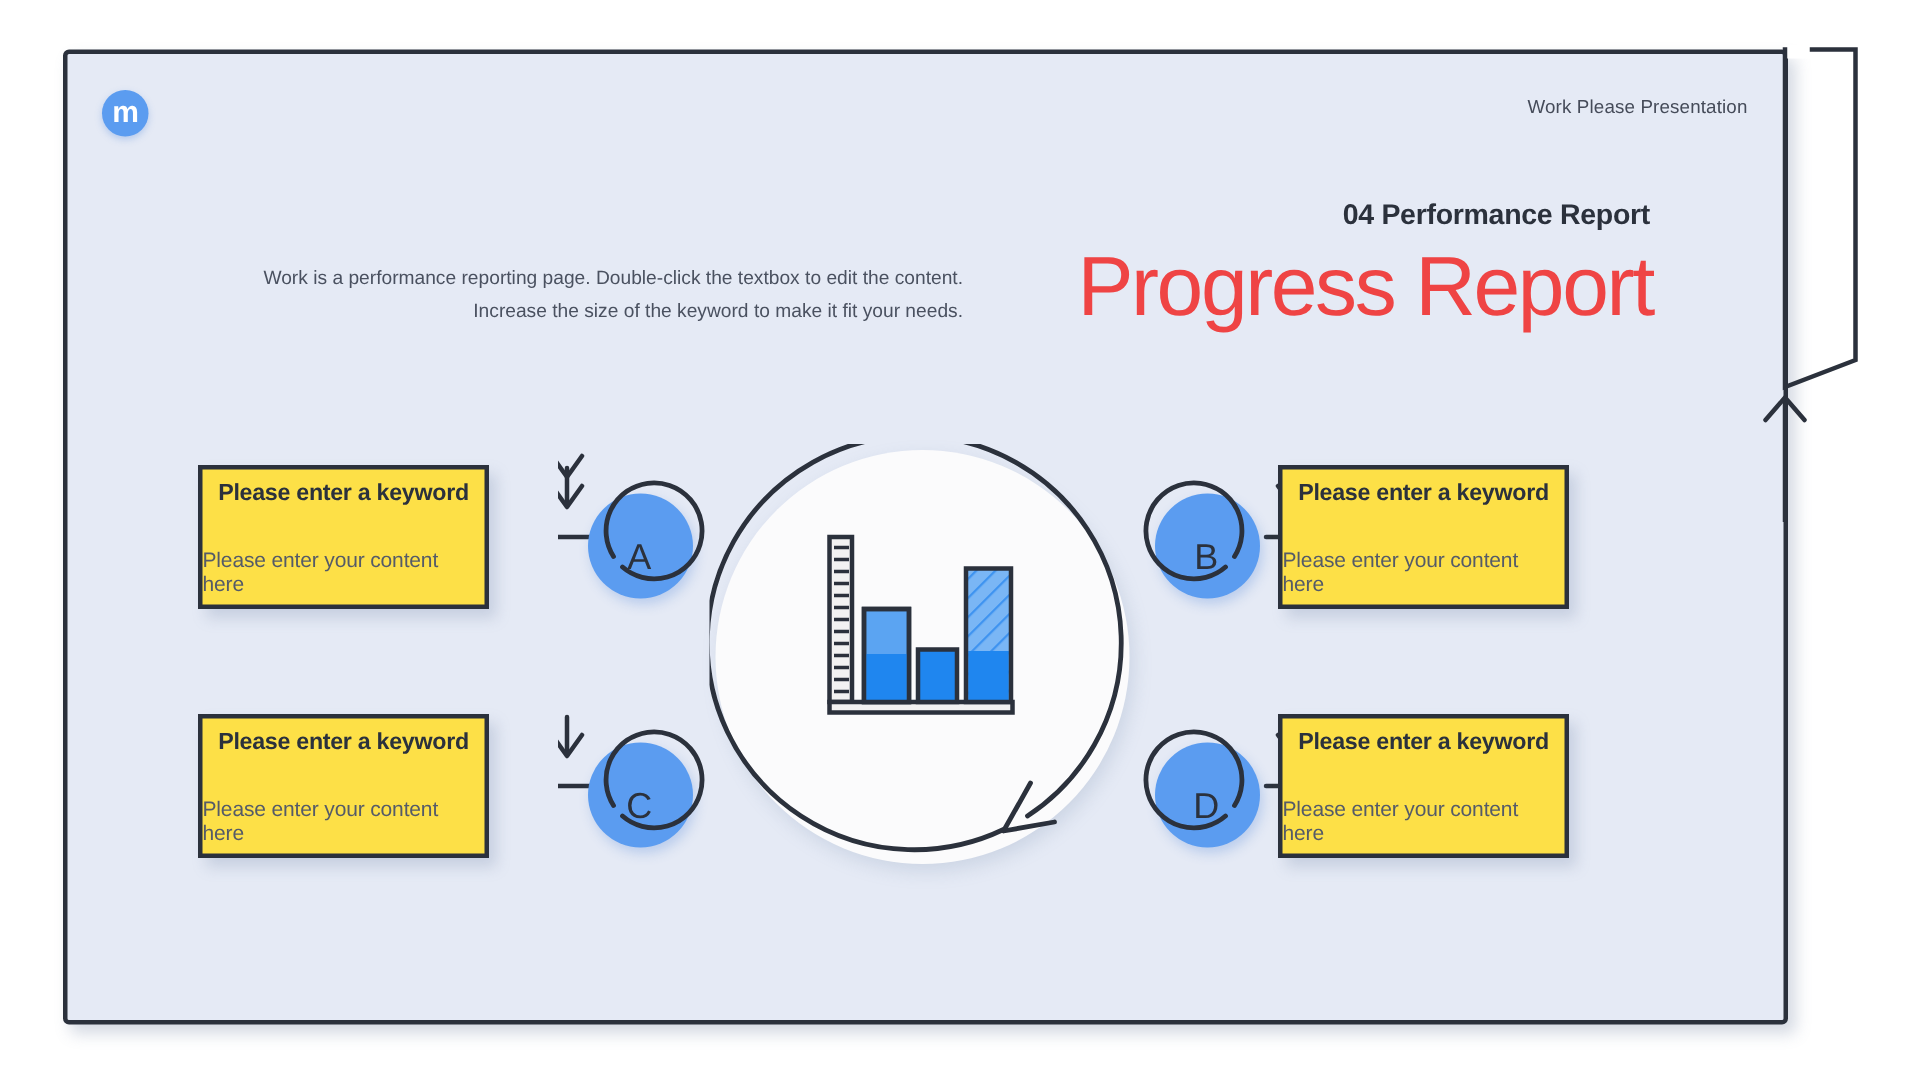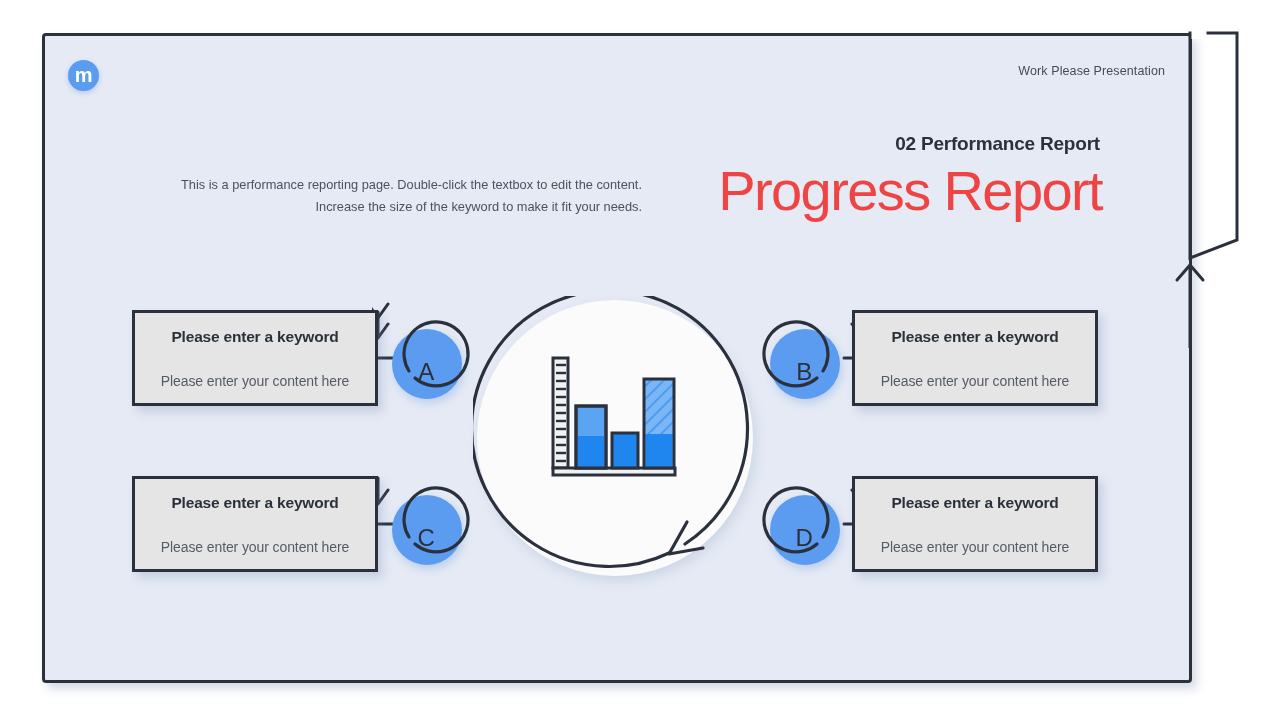--- a/index.html
+++ b/index.html
@@ -107,22 +107,22 @@
     text-align: center;
     font-size: 21px;
     font-weight: 700;
     color: #2f3440;
     letter-spacing: -.3px;
   }
 
   
   .card {
     position: absolute;
-    width: 246px; height: 96px;
-    background: #e5e5e5;
+    width: 194px; height: 96px;
+    background: #fde047;
     border: 3px solid #2b313c;
     box-shadow: 5px 6px 9px rgba(120,138,170,0.27);
     display: flex; flex-direction: column;
     align-items: center; justify-content: center;
   }
   .card .ttl {
     font-size: 15.5px; font-weight: 700; color: #2b313c;
     letter-spacing: -.2px; margin-bottom: 6px;
   }
   .card .sub { font-size: 14px; color: #555b68; letter-spacing: -.1px; margin-top: 21px; }
@@ -179,24 +179,24 @@
       <path d="M22 90 L22 8" stroke="#2b313c" stroke-width="3" stroke-linecap="round"></path>
       <path d="M9 22 L22 7 L35 22" stroke="#2b313c" stroke-width="3" stroke-linecap="round" stroke-linejoin="round" fill="none"></path>
     </svg>
   </div>
 
   <div class="logo">
     <span>m</span>
   </div>
 
   <div class="kicker">Work Please Presentation</div>
-  <div class="subtitle">02 Performance Report</div>
+  <div class="subtitle">04 Performance Report</div>
   <div class="maintitle">Progress Report</div>
   <div class="desc">
-    <span>This is a performance reporting page. Double-click the textbox to edit the content.</span>
+    <span>Work is a performance reporting page. Double-click the textbox to edit the content.</span>
     <span>Increase the size of the keyword to make it fit your needs.</span>
   </div>
 
   <div class="circle-wrap">
     <div class="circle-fill"></div>
     <svg class="circle-svg" width="284" height="284" viewBox="0 0 284 284" fill="none">
       <path d="M212 248
                A 138 138 0 1 0 196 257" stroke="#2b313c" stroke-width="3.2" fill="none" stroke-linecap="round"></path>
       <path d="M214 226 L196 258 L230 252" stroke="#2b313c" stroke-width="3.2" fill="none" stroke-linecap="round" stroke-linejoin="round"></path>
     </svg>

